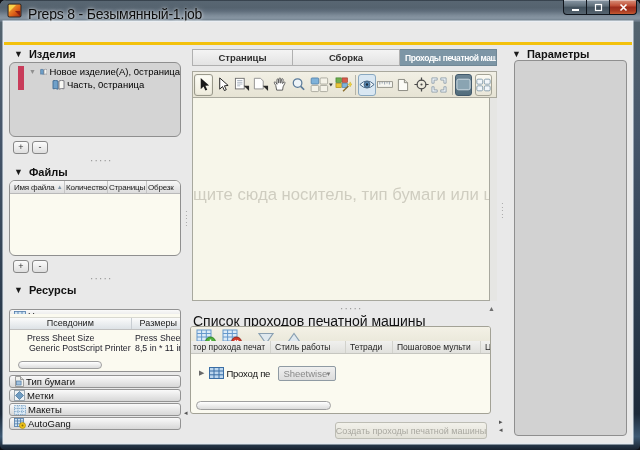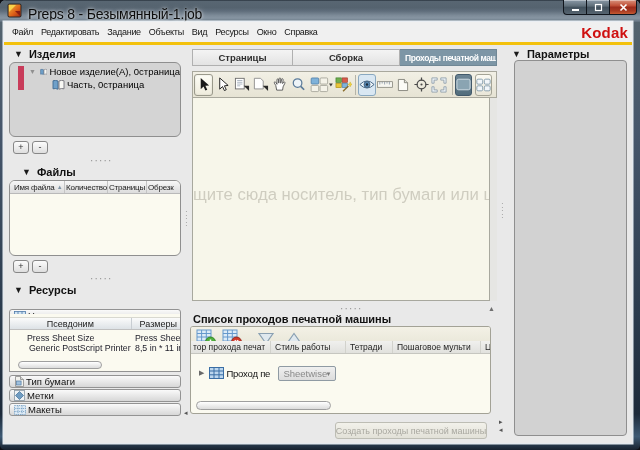--- a/index.html
+++ b/index.html
@@ -59,21 +59,21 @@
   .t-head { display:flex; height:13px; background:linear-gradient(180deg,#f7f7f7,#dcdcdc); border-bottom:1px solid #b9b9b9; font-size:8px; letter-spacing:-0.2px; color:#222; }
   .t-head > div { display:flex; align-items:center; padding:0 1px; border-right:1px solid #c4c4c4; white-space:nowrap; overflow:hidden; }
   .sort-tri { font-size:6px; color:#7f94a5; margin-left:2px; }
 
   
   .res-bar { position:absolute; height:13px; border:1px solid #939393; border-radius:3px;
     background:linear-gradient(180deg,#fafafa,#d7d7d7); display:flex; align-items:center; padding-left:4px; font-size:9.5px; color:#111; }
   .res-bar svg { margin-right:2px; }
   .res-content { position:absolute; border:1px solid #939393; border-top:none; background:#fbfaf0; overflow:hidden; }
   .res-thead { display:flex; height:13px; background:linear-gradient(180deg,#fbfbfb,#dde2e6); border-bottom:1px solid #c0c0c0; font-size:9px; color:#222; margin-top:3px; border-top:1px solid #d8d8d0; }
-  .res-thead > div { padding:0 3px; display:flex; align-items:center; }
+  .res-thead > div { padding:0 3px; display:flex; align-items:flex-start; }
   .res-row { display:flex; height:10px; font-size:8.8px; color:#1c1c28; align-items:center; }
   .res-row > div { padding:0 3px; white-space:nowrap; overflow:hidden; }
   .hscroll { position:absolute; height:9px; }
   .hthumb { position:absolute; top:0; height:8px; border:1px solid #9f9f9f; border-radius:5px;
     background:linear-gradient(180deg,#ffffff,#dcdcdc); }
 
   
   .tabs { position:absolute; display:flex; }
   .tab { height:17px; border:1px solid #b0b0b0; border-left:none; display:flex; align-items:center; justify-content:center;
     font-size:9.5px; font-weight:bold; color:#2e2e2e; background:linear-gradient(180deg,#f4f4f4,#e3e3e3); white-space:nowrap; overflow:hidden; }
@@ -91,21 +91,21 @@
   .tb-btn.view-raised { width:17px; margin-left:3px; margin-right:3px; background:linear-gradient(180deg,#fbfaf3,#e9e6d8); border-color:#a5a496; }
   .tb-spacer { flex:1; }
 
   .canvas { position:absolute; background:#f7f6ea; border:1px solid #a8a89e; border-top:none; overflow:hidden; }
   .canvas-gutter { position:absolute; background:#e6e6e3; }
   .canvas-hint { position:absolute; left:0px; top:87px; font-size:16.7px; color:#cfcdc0; white-space:nowrap; }
 
   .strip-tri { position:absolute; color:#707070; font-size:7px; }
 
   
-  .pr-title { position:absolute; font-size:11px; font-weight:bold; color:#111; white-space:nowrap; }
+  .pr-title { position:absolute; font-size:14px; font-weight:normal; color:#111; white-space:nowrap; }
   .pr-box { position:absolute; border:1px solid #a3a296; border-radius:3px; background:#fbfaf0; overflow:hidden; }
   .pr-toolbar { position:absolute; left:0; top:0; right:0; height:23px; background:linear-gradient(180deg,#f3f1e6,#e7e4d5);
     border-bottom:1px solid #c9c7b8; display:flex; align-items:center; padding-left:5px; }
   .pr-head { position:absolute; left:0; right:0; display:flex; height:13px; background:linear-gradient(180deg,#f0f0ee,#e1e1dd);
     border-bottom:1px solid #c6c6c0; font-size:8.5px; color:#222; }
   .pr-head > div { padding:0 4px; display:flex; align-items:center; border-right:1px solid #d2d2cc; white-space:nowrap; overflow:hidden; }
   .pr-row { position:absolute; left:0; right:0; display:flex; align-items:center; font-size:9.5px; color:#111; }
   .pr-select { flex:none; width:58px; height:15px; border:1px solid #8f9aa3; border-radius:2px; background:linear-gradient(180deg,#f0f0f0,#dcdcdc);
     color:#8a8a8a; font-size:9.5px; display:flex; align-items:center; padding-left:4px; position:relative; }
   .pr-select .caret { position:absolute; right:4px; top:4px; font-size:6px; color:#7a7a7a; }
@@ -152,31 +152,20 @@
       <div class="winbtn close">
         <svg width="9" height="9" viewBox="0 0 9 9">
             <path d="M1.5 1.5 L7.5 7.5 M7.5 1.5 L1.5 7.5" stroke="#fff" stroke-width="1.6"></path>
           </svg>
       </div>
     </div>
   </div>
 
   <div class="client">
 
-    <div class="menubar">
-      <div class="menu-item">Файл</div>
-      <div class="menu-item">Редактировать</div>
-      <div class="menu-item">Задание</div>
-      <div class="menu-item">Объекты</div>
-      <div class="menu-item">Вид</div>
-      <div class="menu-item">Ресурсы</div>
-      <div class="menu-item">Окно</div>
-      <div class="menu-item">Справка</div>
-      <div class="kodak">Kodak</div>
-    </div>
     <div class="goldline"></div>
 
     <div class="work">
 
       <div class="sec-hd" style="left:10px; top:3px;">
         <span class="tri">▼</span><span>Изделия</span>
       </div>
       <div class="box" style="left:5px; top:17px; width:172px; height:75px;">
         <div class="marker"></div>
         <div class="tree-row" style="padding-left:19px; margin-top:2px;">
@@ -192,21 +181,21 @@
             <path d="M1 0.8 Q3.5 -0.2 6 1 L6 9.2 Q3.5 8 1 8.8 Z" fill="#6fa0c9" stroke="#3f6a92" stroke-width="0.9"></path>
             <path d="M12 0.8 Q9.5 -0.2 7 1 L7 9.2 Q9.5 8 12 8.8 Z" fill="#f8f8f4" stroke="#73737a" stroke-width="0.9"></path>
           </svg>
           <span class="tree-label">Часть, 0страница</span>
         </div>
       </div>
       <div class="pm-btn" style="left:9px; top:96px;">+</div>
       <div class="pm-btn" style="left:28px; top:96px;">-</div>
       <div class="hdots" style="left:86px; top:113px;">·····</div>
 
-      <div class="sec-hd" style="left:10px; top:121px;margin-left:8px;">
+      <div class="sec-hd" style="left:10px; top:121px;">
         <span class="tri">▼</span><span>Файлы</span>
       </div>
       <div class="box files-box" style="left:5px; top:135px; width:172px; height:76px;">
         <div class="t-head">
           <div style="width:55px; padding-left:4px;">
             <span>Имя файла</span>
               <span class="sort-tri">▲</span>
           </div>
           <div style="width:43px;">
               <span>Количество</span>
@@ -271,20 +260,29 @@
         </svg>
         <span>Метки</span>
       </div>
       <div class="res-bar" style="left:5px; top:358px; width:172px;">
         <svg width="12" height="10" viewBox="0 0 12 10">
           <rect x="0.5" y="0.5" width="11" height="9" fill="#ddeaf5" stroke="#6f9cc2" stroke-width="0.8" stroke-dasharray="1.3,0.9"></rect>
           <path d="M0.5 3.5 H11.5 M0.5 6.5 H11.5 M4 0.5 V9.5 M8 0.5 V9.5" stroke="#6f9cc2" stroke-width="0.8" stroke-dasharray="1.2,0.9"></path>
         </svg>
         <span>Макеты</span>
       </div>
+      <div class="res-bar" style="left:5px; top:372px; width:172px;">
+        <svg width="12" height="11" viewBox="0 0 12 11">
+          <rect x="0.5" y="0.5" width="9" height="8" fill="#cfe2f2" stroke="#4e7ba8" stroke-width="0.8"></rect>
+          <path d="M0.5 3 H9.5 M0.5 5.8 H9.5 M3.5 0.5 V8.5 M6.5 0.5 V8.5" stroke="#4e7ba8" stroke-width="0.8"></path>
+          <circle cx="8.5" cy="7.5" r="3" fill="#f0c419" stroke="#a98a10" stroke-width="0.7"></circle>
+          <circle cx="8.5" cy="7.5" r="1" fill="#8a6d0a"></circle>
+        </svg>
+        <span>AutoGang</span>
+      </div>
 
       <div class="vdots" style="left:181px; top:165px;">·····</div>
       <div class="collapse-tri" style="left:180px; top:364px;">◂</div>
 
       <div class="tabs" style="left:188px; top:4px;">
         <div class="tab" style="width:101px;">Страницы</div>
         <div class="tab" style="width:107px;">Сборка</div>
         <div class="tab active" style="width:97px;">Проходы печатной маши</div>
       </div>
 

